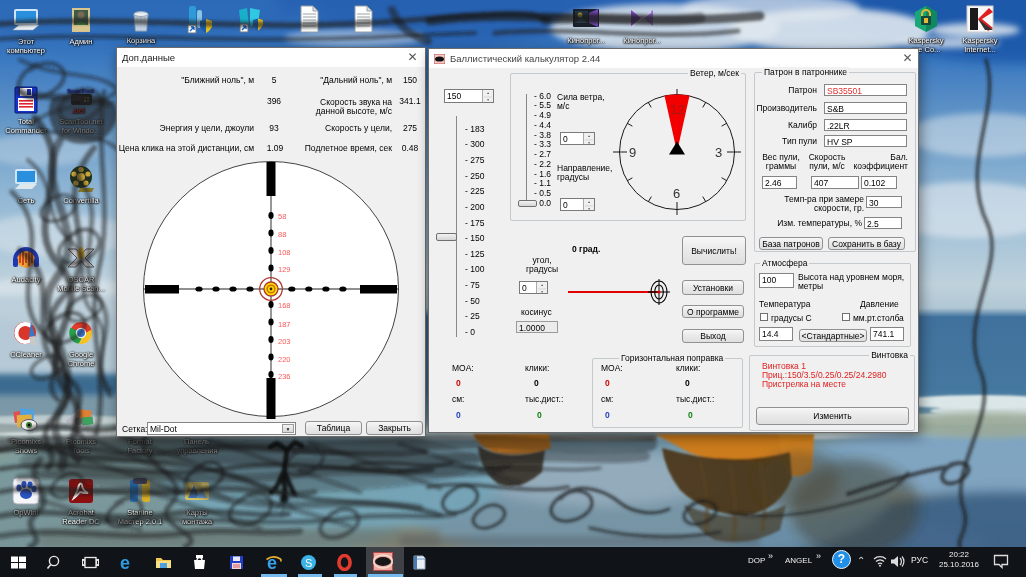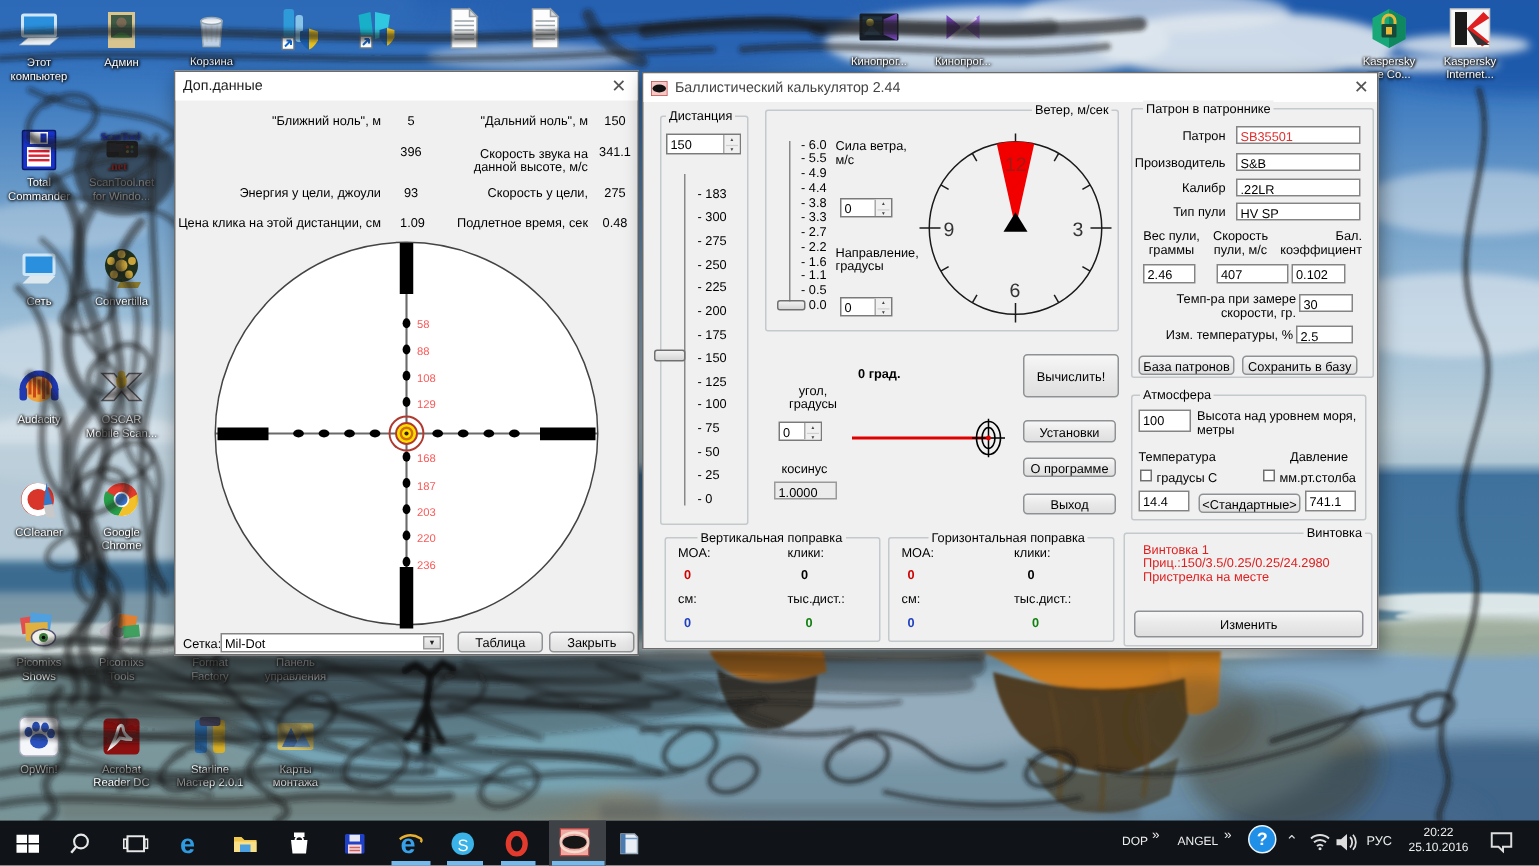--- a/index.html
+++ b/index.html
@@ -462,23 +462,20 @@
   <div id="mw" class="win" style="left:428px;top:48px;width:491px;height:385px">
     <div class="tbar">
         <span class="tt" style="left:21px;color:#444">Баллистический калькулятор 2.44</span>
         <span class="closex" style="right:4px">✕</span>
       <svg width="11" height="10" style="position:absolute;left:5px;top:5px">
           <rect x="0" y="0" width="11" height="10" fill="#f6c9c6" stroke="#c05050" stroke-width="1"></rect>
           <ellipse cx="5.5" cy="5" rx="4.5" ry="2.6" fill="#111"></ellipse>
         </svg>
     </div>
 
-    <div class="grp" style="left:11px;top:28px;width:59px;height:273px">
-        <span class="gl" style="left:3px">Дистанция</span>
-      </div>
     <div class="spin" style="left:15px;top:40px;width:50px;height:14px">
         <span class="sv">150</span>
         <span class="ud">
           <i>▲</i>
           <i class="dn">▼</i>
         </span>
       </div>
     <div style="position:absolute;left:27px;top:67px;width:1px;height:221px;background:#888"></div>
     <div id="dticks">
         <div class="lbl" style="left:36px;top:75.6px">- 183</div>
@@ -614,23 +611,20 @@
       <circle cx="11" cy="13" r="1.6" fill="#e00000"></circle>
     </svg>
     <div class="lbl" style="left:92px;top:259px">косинус</div>
     <div class="fld" style="left:87px;top:272px;width:42px;height:12px;background:#ececec;border-color:#9a9a9a">1.0000</div>
 
     <div class="btn" style="left:253px;top:187px;width:64px;height:29px">Вычислить!</div>
     <div class="btn" style="left:253px;top:231px;width:62px;height:15px">Установки</div>
     <div class="btn" style="left:253px;top:256px;width:62px;height:13px">О программе</div>
     <div class="btn" style="left:253px;top:280px;width:62px;height:14px">Выход</div>
 
-    <div class="grp" style="left:14px;top:309px;width:144px;height:70px">
-        <span class="gl" style="left:21px">Вертикальная поправка</span>
-      </div>
     <div class="lbl" style="left:23px;top:315px">MOA:</div>
     <div class="lbl" style="left:96px;top:315px">клики:</div>
     <div class="lbl" style="left:27px;top:330px;color:#d00000;font-weight:bold">0</div>
     <div class="lbl" style="left:105px;top:330px;font-weight:bold">0</div>
     <div class="lbl" style="left:23px;top:346px">см:</div>
     <div class="lbl" style="left:96px;top:346px">тыс.дист.:</div>
     <div class="lbl" style="left:27px;top:362px;color:#2040c0;font-weight:bold">0</div>
     <div class="lbl" style="left:108px;top:362px;color:#108010;font-weight:bold">0</div>
 
     <div class="grp" style="left:163px;top:309px;width:151px;height:70px">

